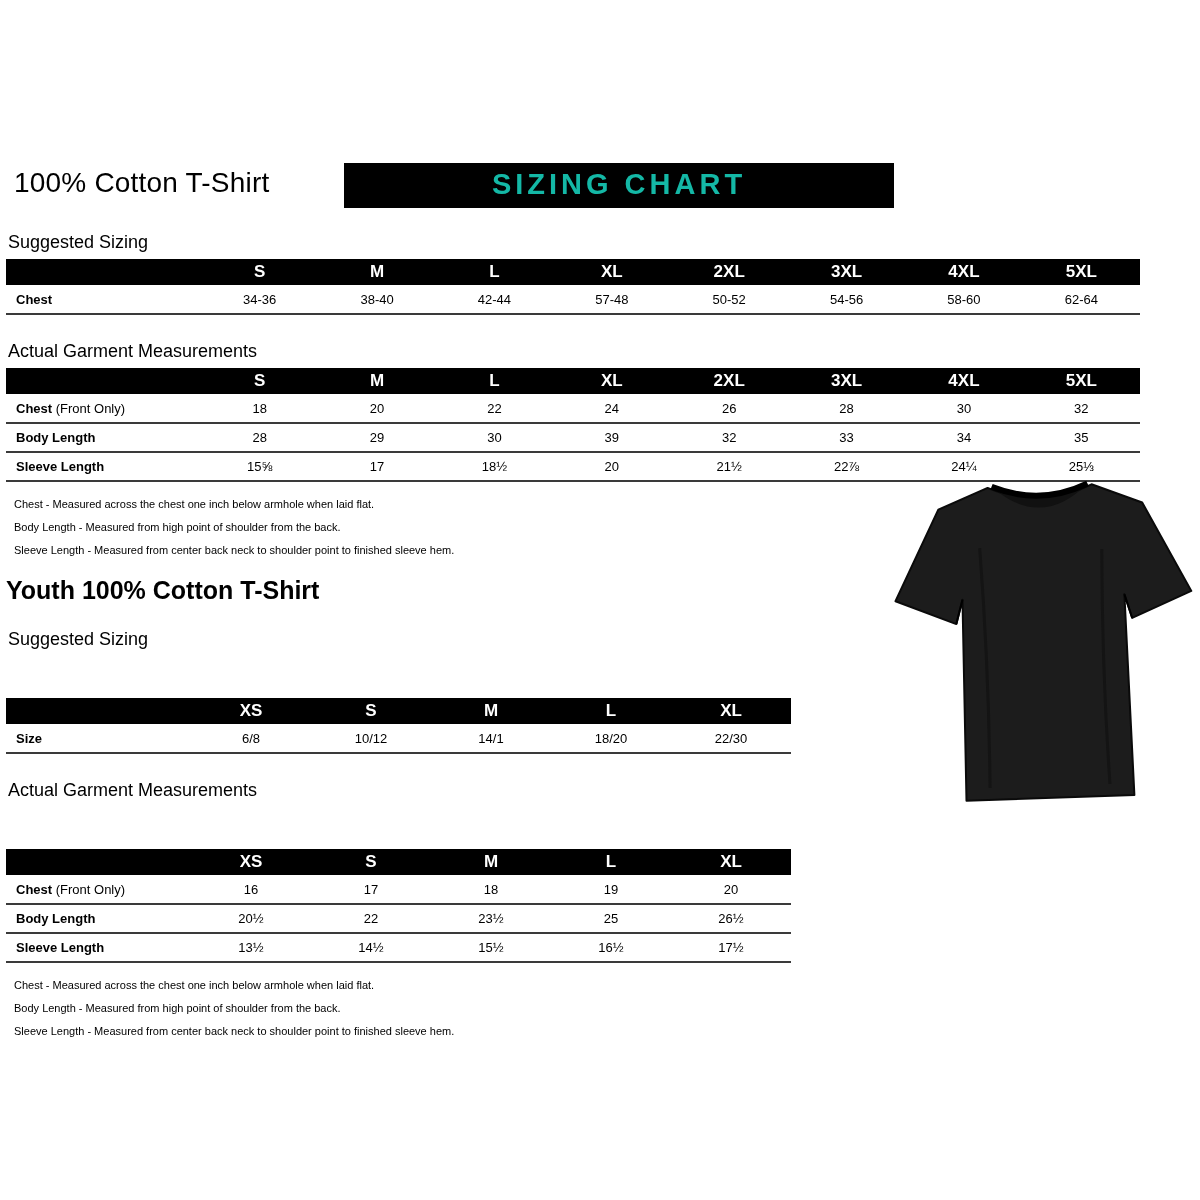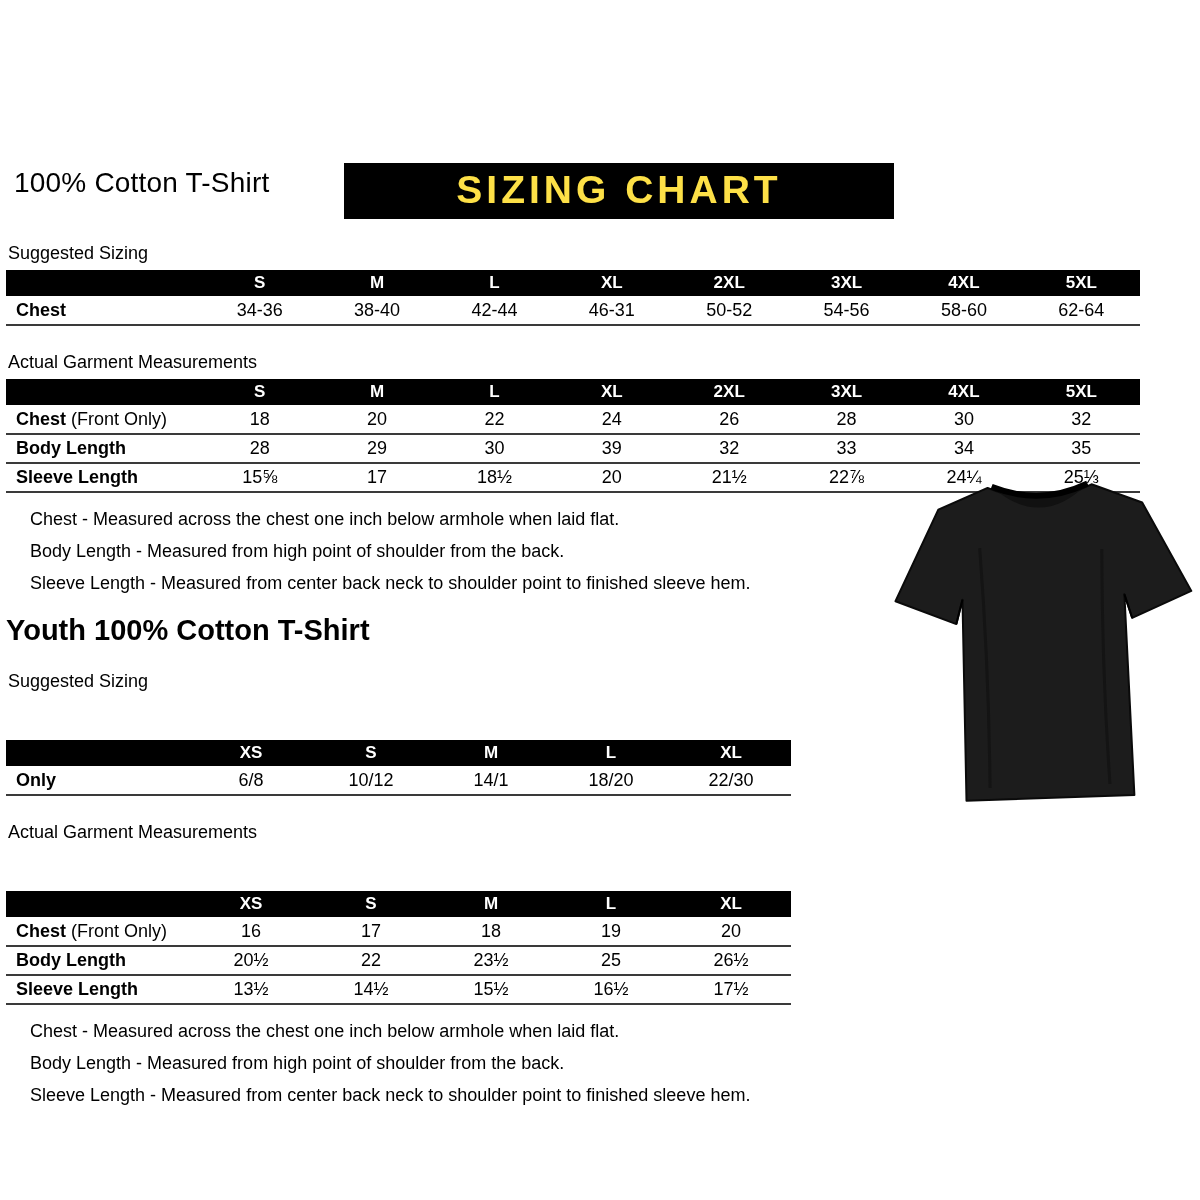--- a/index.html
+++ b/index.html
@@ -3,39 +3,39 @@
 <meta charset="utf-8">
 <style>
   * { box-sizing: border-box; }
   html,body { margin:0; padding:0; background:#ffffff; }
   body { font-family:"Liberation Sans", sans-serif; color:#000; }
   .page { position:relative; width:1200px; height:1200px; background:#fff; overflow:hidden; }
   .content { position:absolute; top:163px; left:6px; width:1188px; }
 
   .header-row { display:flex; align-items:flex-start; }
   .adult-title { font-size:28px; font-weight:400; margin:4px 0 0 8px; width:330px; letter-spacing:0.2px; }
-  .banner { background:#000; color:#fde047; font-weight:bold; font-size:39px; letter-spacing:4px; text-align:center; width:550px; padding:5px 0 7px 0; }
+  .banner { background:#000; color:#14b8a6; font-weight:bold; font-size:29px; letter-spacing:4px; text-align:center; width:550px; padding:5px 0 7px 0; }
 
   .section-label { font-size:18px; margin:24px 0 6px 2px; }
   .section-label.second { margin-top:26px; }
 
   table { border-collapse:collapse; table-layout:fixed; }
   table.adult { width:1134px; }
   table.youth { width:785px;margin-top:48px; }
   th { background:#000; color:#fff; font-size:17px; font-weight:bold; height:26px; padding:0; text-align:center; }
-  td { font-size:18px; text-align:center; height:29px; border-bottom:2px solid #3a3a3a; padding:0; }
+  td { font-size:13px; text-align:center; height:29px; border-bottom:2px solid #3a3a3a; padding:0; }
   td.row-label { text-align:left; padding-left:10px; white-space:nowrap; }
   td.row-label .b { font-weight:bold; }
   col.lbl-a { width:195px; }
   col.lbl-y { width:185px; }
 
   .notes { margin:16px 0 0 8px; }
-  .note-line { font-size:18px; margin:0 0 11px 16px; }
-
-  .youth-title { font-size:29px; font-weight:bold; margin:20px 0 0 0; }
+  .note-line { font-size:11px; margin:0 0 11px 0; }
+
+  .youth-title { font-size:25px; font-weight:bold; margin:20px 0 0 0; }
 
   .tshirt { position:absolute; left:893px; top:466px; width:305px; height:352px; }
 </style>
 </head>
 <body>
 
 <div class="page">
   <div class="content">
 
     <div class="header-row">
@@ -69,21 +69,21 @@
           <th>4XL</th>
           <th>5XL</th>
         </tr>
       </thead>
       <tbody>
         <tr>
           <td class="row-label"><span class="b">Chest</span><span></span></td>
           <td>34-36</td>
           <td>38-40</td>
           <td>42-44</td>
-          <td>46-31</td>
+          <td>57-48</td>
           <td>50-52</td>
           <td>54-56</td>
           <td>58-60</td>
           <td>62-64</td>
         </tr>
       </tbody>
     </table>
 
     <div class="section-label second">Actual Garment Measurements</div>
 
@@ -173,21 +173,21 @@
           <th></th>
           <th>XS</th>
           <th>S</th>
           <th>M</th>
           <th>L</th>
           <th>XL</th>
         </tr>
       </thead>
       <tbody>
         <tr>
-          <td class="row-label"><span class="b">Only</span><span></span></td>
+          <td class="row-label"><span class="b">Size</span><span></span></td>
           <td>6/8</td>
           <td>10/12</td>
           <td>14/1</td>
           <td>18/20</td>
           <td>22/30</td>
         </tr>
       </tbody>
     </table>
 
     <div class="section-label second">Actual Garment Measurements</div>

